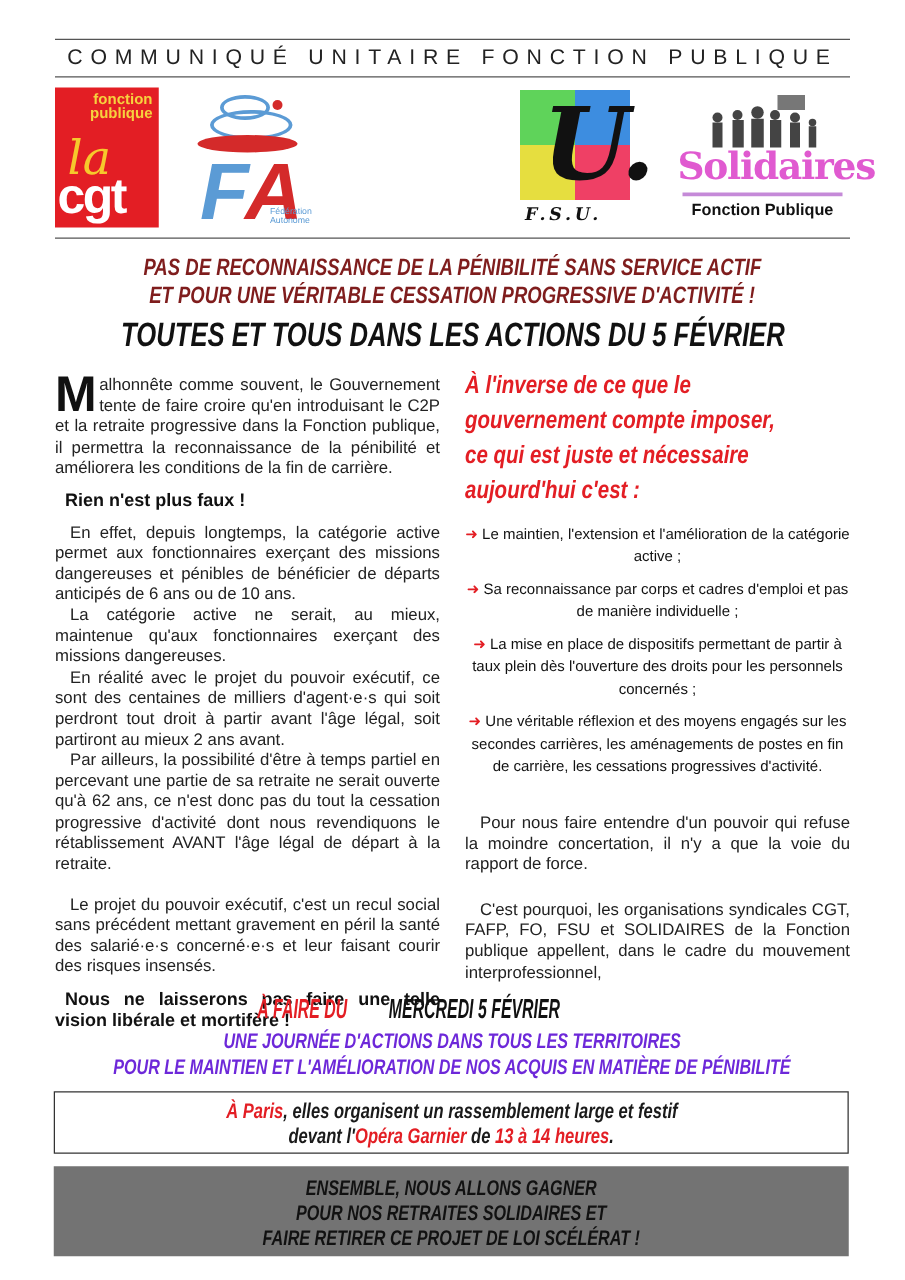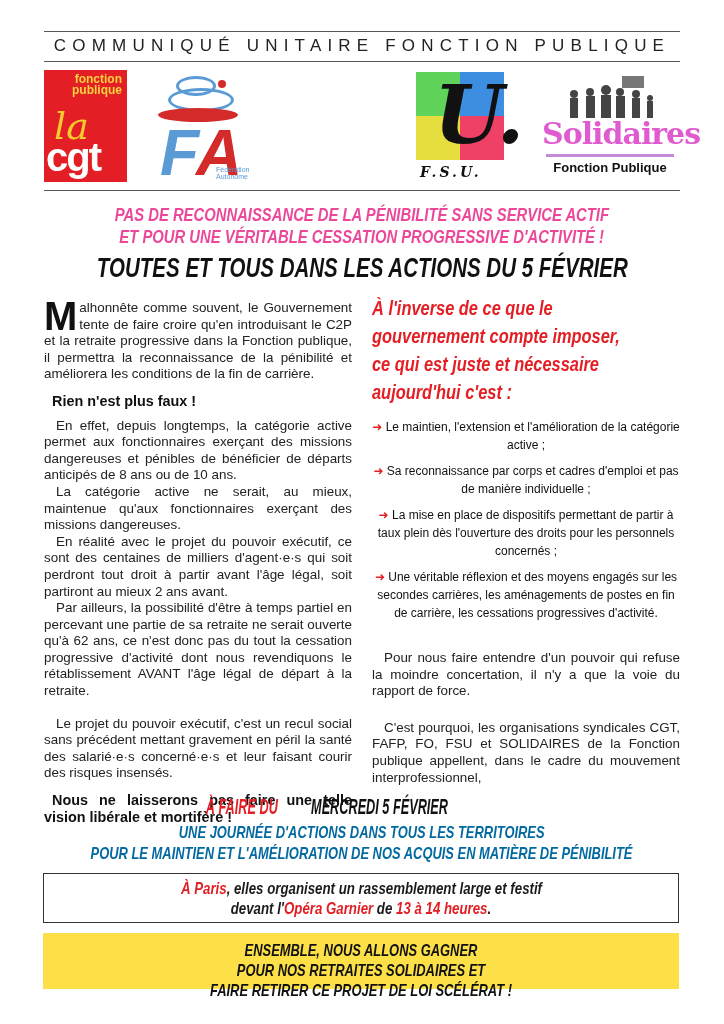--- a/index.html
+++ b/index.html
@@ -37,43 +37,43 @@
   .fsu .p{left:44px;top:50px;background:#ef4065;}
   .fsu .U{position:absolute;left:18px;top:4px;font-family:"DejaVu Serif",serif;font-style:italic;font-weight:bold;font-size:80px;color:#111;line-height:90px;}
   .fsu .lbl{position:absolute;left:4px;top:98px;font-family:"DejaVu Serif",serif;font-style:italic;font-weight:bold;font-size:14px;color:#111;letter-spacing:3px;}
   
   .sol{left:496px;width:140px;}
   .sol .crowd{position:absolute;left:20px;top:10px;width:100px;height:44px;}
   .sol .name{position:absolute;left:2px;top:50px;font-family:"DejaVu Serif",serif;font-weight:bold;font-size:30px;color:#e05ad0;letter-spacing:-1px;}
   .sol .line{position:absolute;left:6px;top:88px;width:128px;height:3px;background:#c58ad8;}
   .sol .fp{position:absolute;left:6px;top:94px;font-weight:bold;font-size:13px;color:#111;width:128px;text-align:center;}
   .red{color:#e31e24;}
-  .h1{position:absolute;left:0;width:724px;text-align:center;top:204px;font-size:19px;line-height:22px;color:#ec4899;font-weight:bold;font-style:italic;}
+  .h1{position:absolute;left:0;width:724px;text-align:center;top:204px;font-size:19px;line-height:22px;color:#7f1d1d;font-weight:bold;font-style:italic;}
   .h1 span{display:inline-block;transform:scaleX(0.78);white-space:nowrap;}
   .h2{position:absolute;left:0;width:724px;text-align:center;top:252px;font-size:27px;line-height:32px;color:#111;font-weight:bold;font-style:italic;}
   .h2 span{display:inline-block;transform:scaleX(0.76);white-space:nowrap;}
   .col{position:absolute;top:300px;font-size:13.4px;line-height:16.6px;color:#222;}
   .left{left:44px;width:308px;}
   .right{left:372px;width:308px;}
   .col p{margin:0 0 0 0;text-align:justify;text-indent:12px;}
   .col p.gap{margin-top:6px;}
   .dropcap{float:left;font-size:40px;line-height:32px;font-weight:bold;margin:0 2px 0 -12px;color:#111;}
   .col p.first{text-indent:0;}
   .col p.b{font-weight:bold;font-size:14.4px;color:#111;text-indent:8px;margin-top:10px;}
   .rhead{font-weight:bold;font-style:italic;color:#e31e24;font-size:20px;line-height:28px;margin:-6px 0 12px 0;}
   .rhead span{display:block;transform:scaleX(0.82);transform-origin:left;white-space:nowrap;}
   .bullet{font-weight:normal;font-size:12px;line-height:18px;color:#111;margin:0 0 8px 0;text-align:center;}
   .arrow{color:#e31e24;}
   .foot1{position:absolute;left:0;width:664px;text-align:center;top:794px;font-size:22px;line-height:26px;font-weight:bold;font-style:italic;}
   .foot1 span{display:inline-block;transform:scaleX(0.76);white-space:nowrap;}
-  .foot2{position:absolute;left:0;width:724px;text-align:center;top:822px;font-size:17px;line-height:21px;font-weight:bold;font-style:italic;color:#0369a1;}
+  .foot2{position:absolute;left:0;width:724px;text-align:center;top:822px;font-size:17px;line-height:21px;font-weight:bold;font-style:italic;color:#6d28d9;}
   .foot2 span{display:inline-block;transform:scaleX(0.76);white-space:nowrap;}
   .box{position:absolute;left:43px;top:873px;width:636px;height:50px;border:1.5px solid #333;box-sizing:border-box;text-align:center;font-size:17px;line-height:20px;font-weight:bold;font-style:italic;padding-top:5px;}
   .box span.row{display:inline-block;transform:scaleX(0.78);white-space:nowrap;}
-  .grey{position:absolute;left:43px;top:933px;width:636px;height:56px;background:#fde047;text-align:center;font-size:17px;line-height:20px;font-weight:bold;font-style:italic;color:#111;padding-top:8px;box-sizing:border-box;}
+  .grey{position:absolute;left:43px;top:933px;width:636px;height:72px;background:#737373;text-align:center;font-size:17px;line-height:20px;font-weight:bold;font-style:italic;color:#111;padding-top:8px;box-sizing:border-box;}
   .grey span{display:block;transform:scaleX(0.76);white-space:nowrap;}
 </style>
 </head>
 <body>
 
 <div class="rule" style="top:31px;"></div>
 <div class="banner">COMMUNIQUÉ UNITAIRE FONCTION PUBLIQUE</div>
 <div class="rule" style="top:61px;"></div>
 
 <div class="logos">
@@ -128,21 +128,21 @@
   <span>PAS DE RECONNAISSANCE DE LA PÉNIBILITÉ SANS SERVICE ACTIF</span><br>
   <span>ET POUR UNE VÉRITABLE CESSATION PROGRESSIVE D'ACTIVITÉ !</span>
 </div>
 <div class="h2">
   <span>TOUTES ET TOUS DANS LES ACTIONS DU 5 FÉVRIER</span>
 </div>
 
 <div class="col left">
   <p class="first"><span class="dropcap" style="margin-left:0;">M</span><span>alhonnête comme souvent, le Gouvernement tente de faire croire qu'en introduisant le C2P et la retraite progressive dans la Fonction publique, il permettra la reconnaissance de la pénibilité et améliorera les conditions de la fin de carrière.</span></p>
   <p class="b">Rien n'est plus faux !</p>
-  <p class="gap" style="margin-top:8px;">En effet, depuis longtemps, la catégorie active permet aux fonctionnaires exerçant des missions dangereuses et pénibles de bénéficier de départs anticipés de 8 ans ou de 10 ans.</p>
+  <p class="gap" style="margin-top:8px;">En effet, depuis longtemps, la catégorie active permet aux fonctionnaires exerçant des missions dangereuses et pénibles de bénéficier de départs anticipés de 6 ans ou de 10 ans.</p>
   <p>La catégorie active ne serait, au mieux, maintenue qu'aux fonctionnaires exerçant des missions dangereuses.</p>
   <p>En réalité avec le projet du pouvoir exécutif, ce sont des centaines de milliers d'agent·e·s qui soit perdront tout droit à partir avant l'âge légal, soit partiront au mieux 2 ans avant.</p>
   <p>Par ailleurs, la possibilité d'être à temps partiel en percevant une partie de sa retraite ne serait ouverte qu'à 62 ans, ce n'est donc pas du tout la cessation progressive d'activité dont nous revendiquons le rétablissement AVANT l'âge légal de départ à la retraite.</p>
   <p style="margin-top:16px;">Le projet du pouvoir exécutif, c'est un recul social sans précédent mettant gravement en péril la santé des salarié·e·s concerné·e·s et leur faisant courir des risques insensés.</p>
   <p class="b" style="text-align:justify;">Nous ne laisserons pas faire une telle vision libérale et mortifère !</p>
 </div>
 
 <div class="col right">
   <div class="rhead">
     <span>À l'inverse de ce que le</span>

